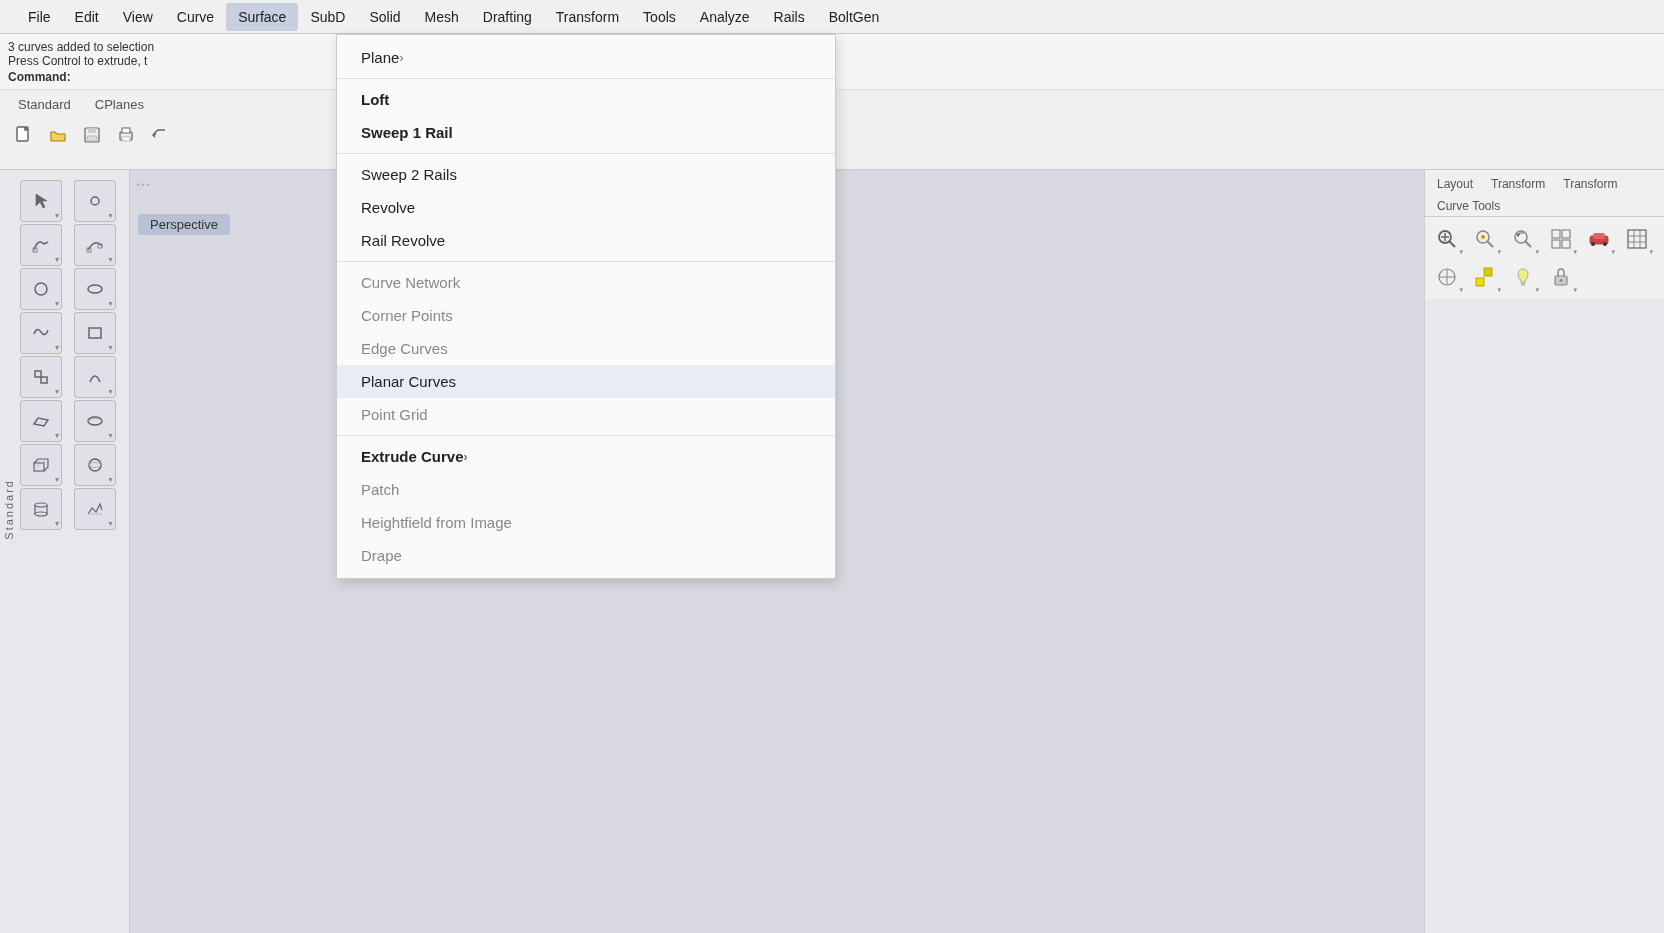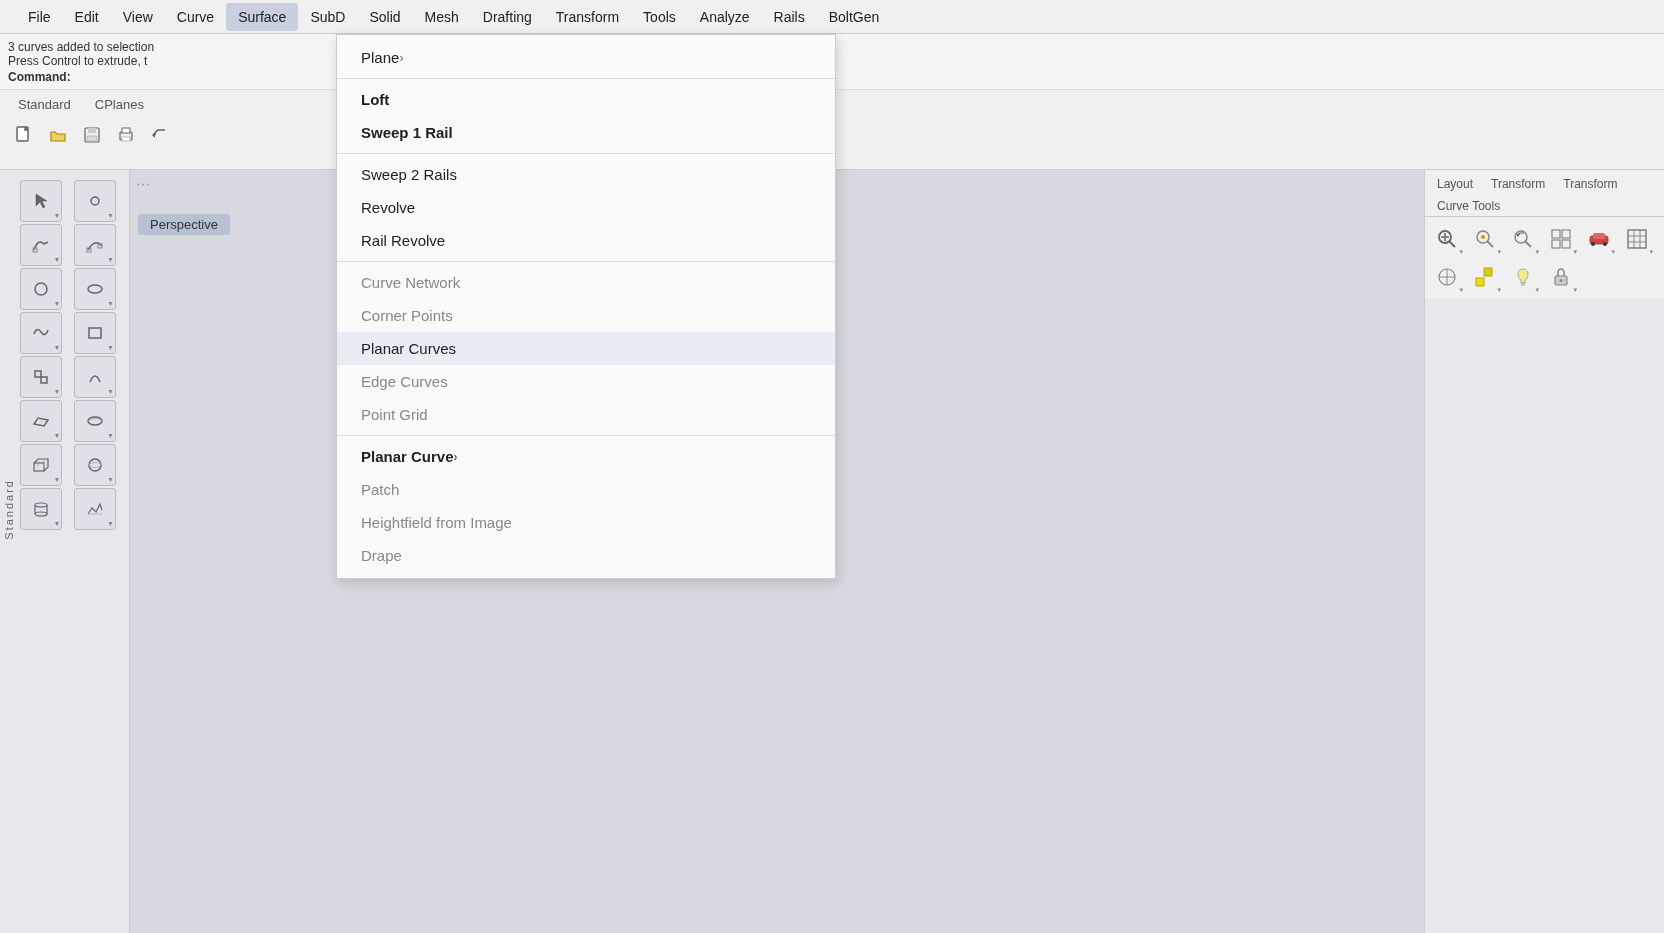--- a/index.html
+++ b/index.html
@@ -614,36 +614,36 @@
   <div class="dropdown-separator"></div>
 
   <div class="dropdown-item dimmed">
     <span>Curve Network</span>
   </div>
 
   <div class="dropdown-item dimmed">
     <span>Corner Points</span>
   </div>
 
+  <div class="dropdown-item dimmed">
+    <span>Edge Curves</span>
+  </div>
+
   <div class="dropdown-item highlighted">
     <span>Planar Curves</span>
   </div>
 
   <div class="dropdown-item dimmed">
-    <span>Edge Curves</span>
-  </div>
-
-  <div class="dropdown-item dimmed">
     <span>Point Grid</span>
   </div>
 
   <div class="dropdown-separator"></div>
 
   <div class="dropdown-item bold-item">
-    <span>Planar Curve</span>
+    <span>Extrude Curve</span>
     <span class="arrow">›</span>
   </div>
 
   <div class="dropdown-item dimmed">
     <span>Patch</span>
   </div>
 
   <div class="dropdown-item dimmed">
     <span>Heightfield from Image</span>
   </div>

